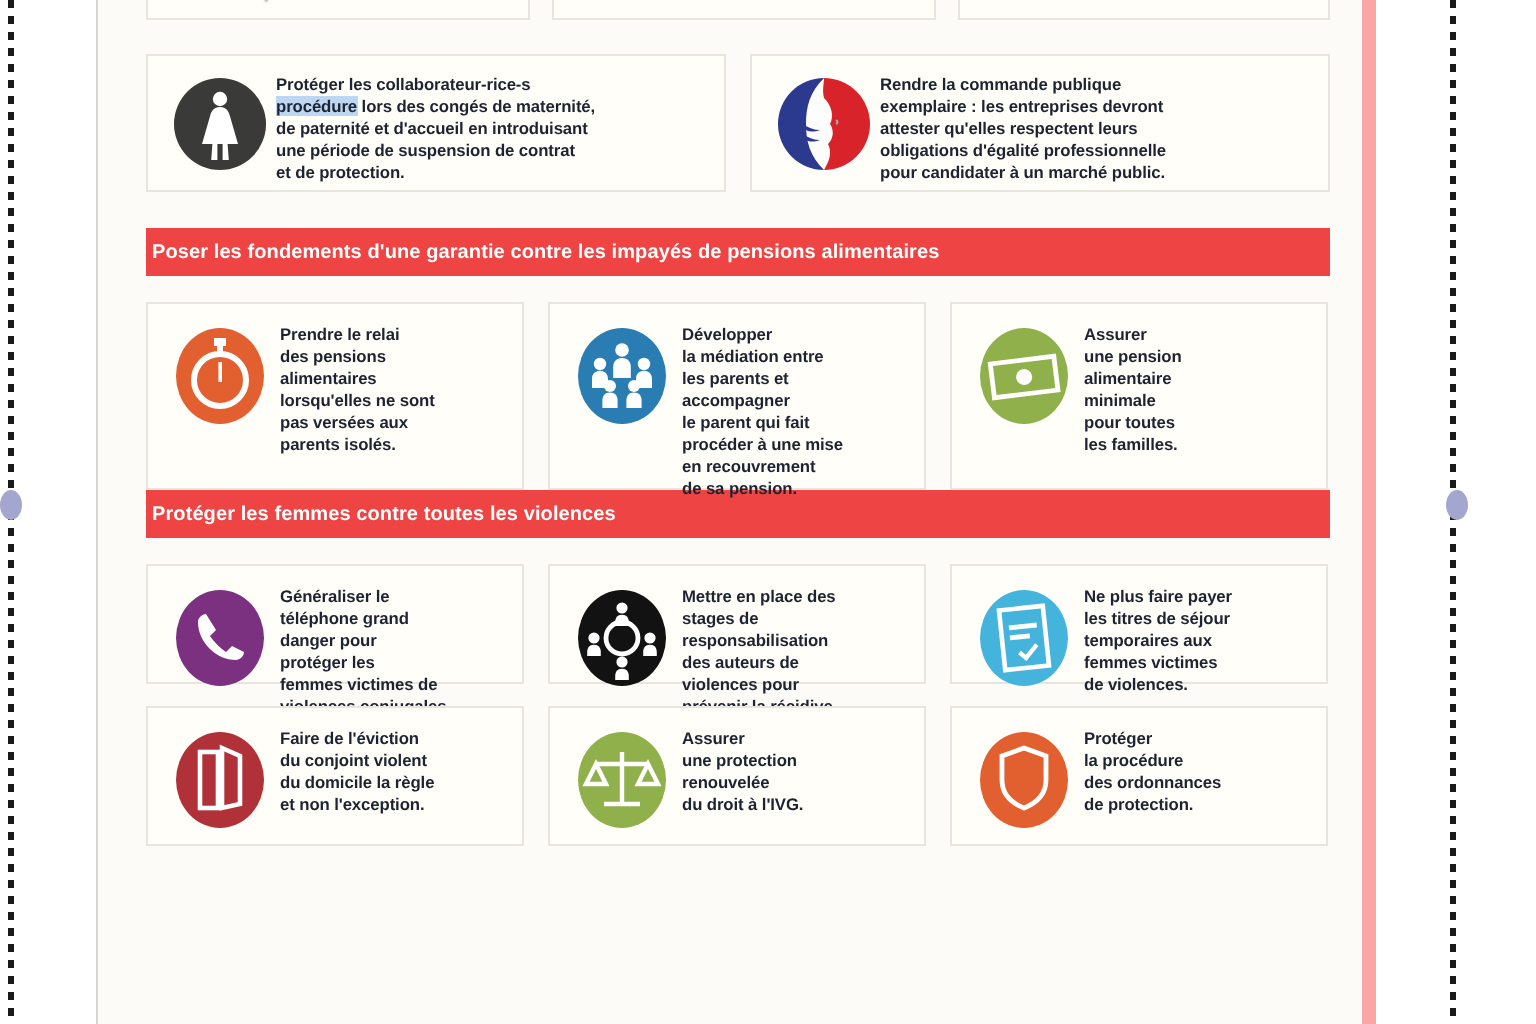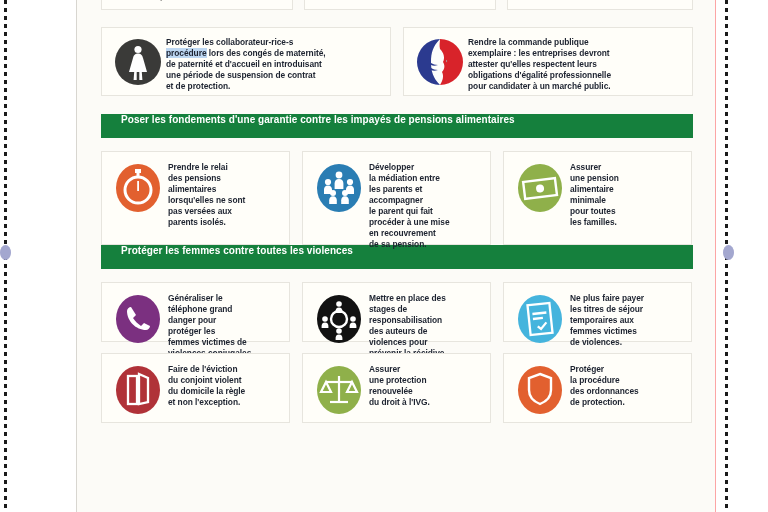--- a/index.html
+++ b/index.html
@@ -14,22 +14,22 @@
   .guide{position:absolute;top:0;bottom:0;width:3px;z-index:40;
     background-image:repeating-linear-gradient(to bottom,#1a1a1a 0px,#1a1a1a 4px,#ffffff 4px,#ffffff 8px);}
   .guide.left{left:4px;}
   .guide.right{left:725px;}
   .guide-handle{position:absolute;width:11px;height:15px;border-radius:50%;
     background:#a3a7cf;z-index:41;}
   .guide-handle.left{left:0px;top:245px;}
   .guide-handle.right{left:723px;top:245px;}
 
   
-  .page{position:absolute;left:76px;top:0;width:640px;height:512px;
-    background:#fcfbf7;border-left:1px solid #d8d6d0;border-right:1px solid #fca5a5;
+  .page{position:absolute;left:48px;top:0;width:640px;height:512px;
+    background:#fcfbf7;border-left:1px solid #d8d6d0;border-right:7px solid #fca5a5;
     box-sizing:border-box;overflow:hidden;}
 
   .inner{position:absolute;left:24px;top:0;width:592px;}
 
   
   .card{background:#fffef9;border:1px solid #e7e5de;box-sizing:border-box;
     display:flex;align-items:flex-start;}
   .card .ic{flex:0 0 auto;display:flex;align-items:flex-start;justify-content:center;}
   .card .tx{flex:1 1 auto;color:#1d2330;font-size:8.4px;line-height:11px;
     font-weight:600;letter-spacing:-0.05px;white-space:pre-line;}
@@ -41,22 +41,22 @@
   .clip-txt{font-size:8.4px;line-height:11px;font-weight:600;color:#2b2a28;
     position:absolute;bottom:7px;left:58px;opacity:.55;filter:blur(0.6px);}
   .rc1{width:192px;}.rc2{width:192px;}.rc3{width:186px;}
 
   
   .row-wide{display:flex;gap:12px;margin-top:17px;}
   .row-wide .card{width:290px;height:69px;padding:9px 10px 0 8px;}
   .row-wide .ic{width:56px;}
 
   
-  .sec{height:24px;background:#15803d;display:flex;
-    padding-left:20px;box-sizing:border-box;}
+  .sec{height:24px;background:#ef4444;display:flex;align-items:center;
+    padding-left:3px;box-sizing:border-box;}
   .sec span{color:#ffffff;font-size:10px;font-weight:700;letter-spacing:.05px;}
 
   
   .row3{display:flex;gap:12px;margin-top:13px;}
   .row3 .card{width:189px;padding:10px 18px 8px 6px;}
   .row3 .ic{width:60px;}
   .r-pension .card{height:94px;}
   .r-viol1 .card{height:60px;}
   .r-viol2 .card{height:70px;}
 

